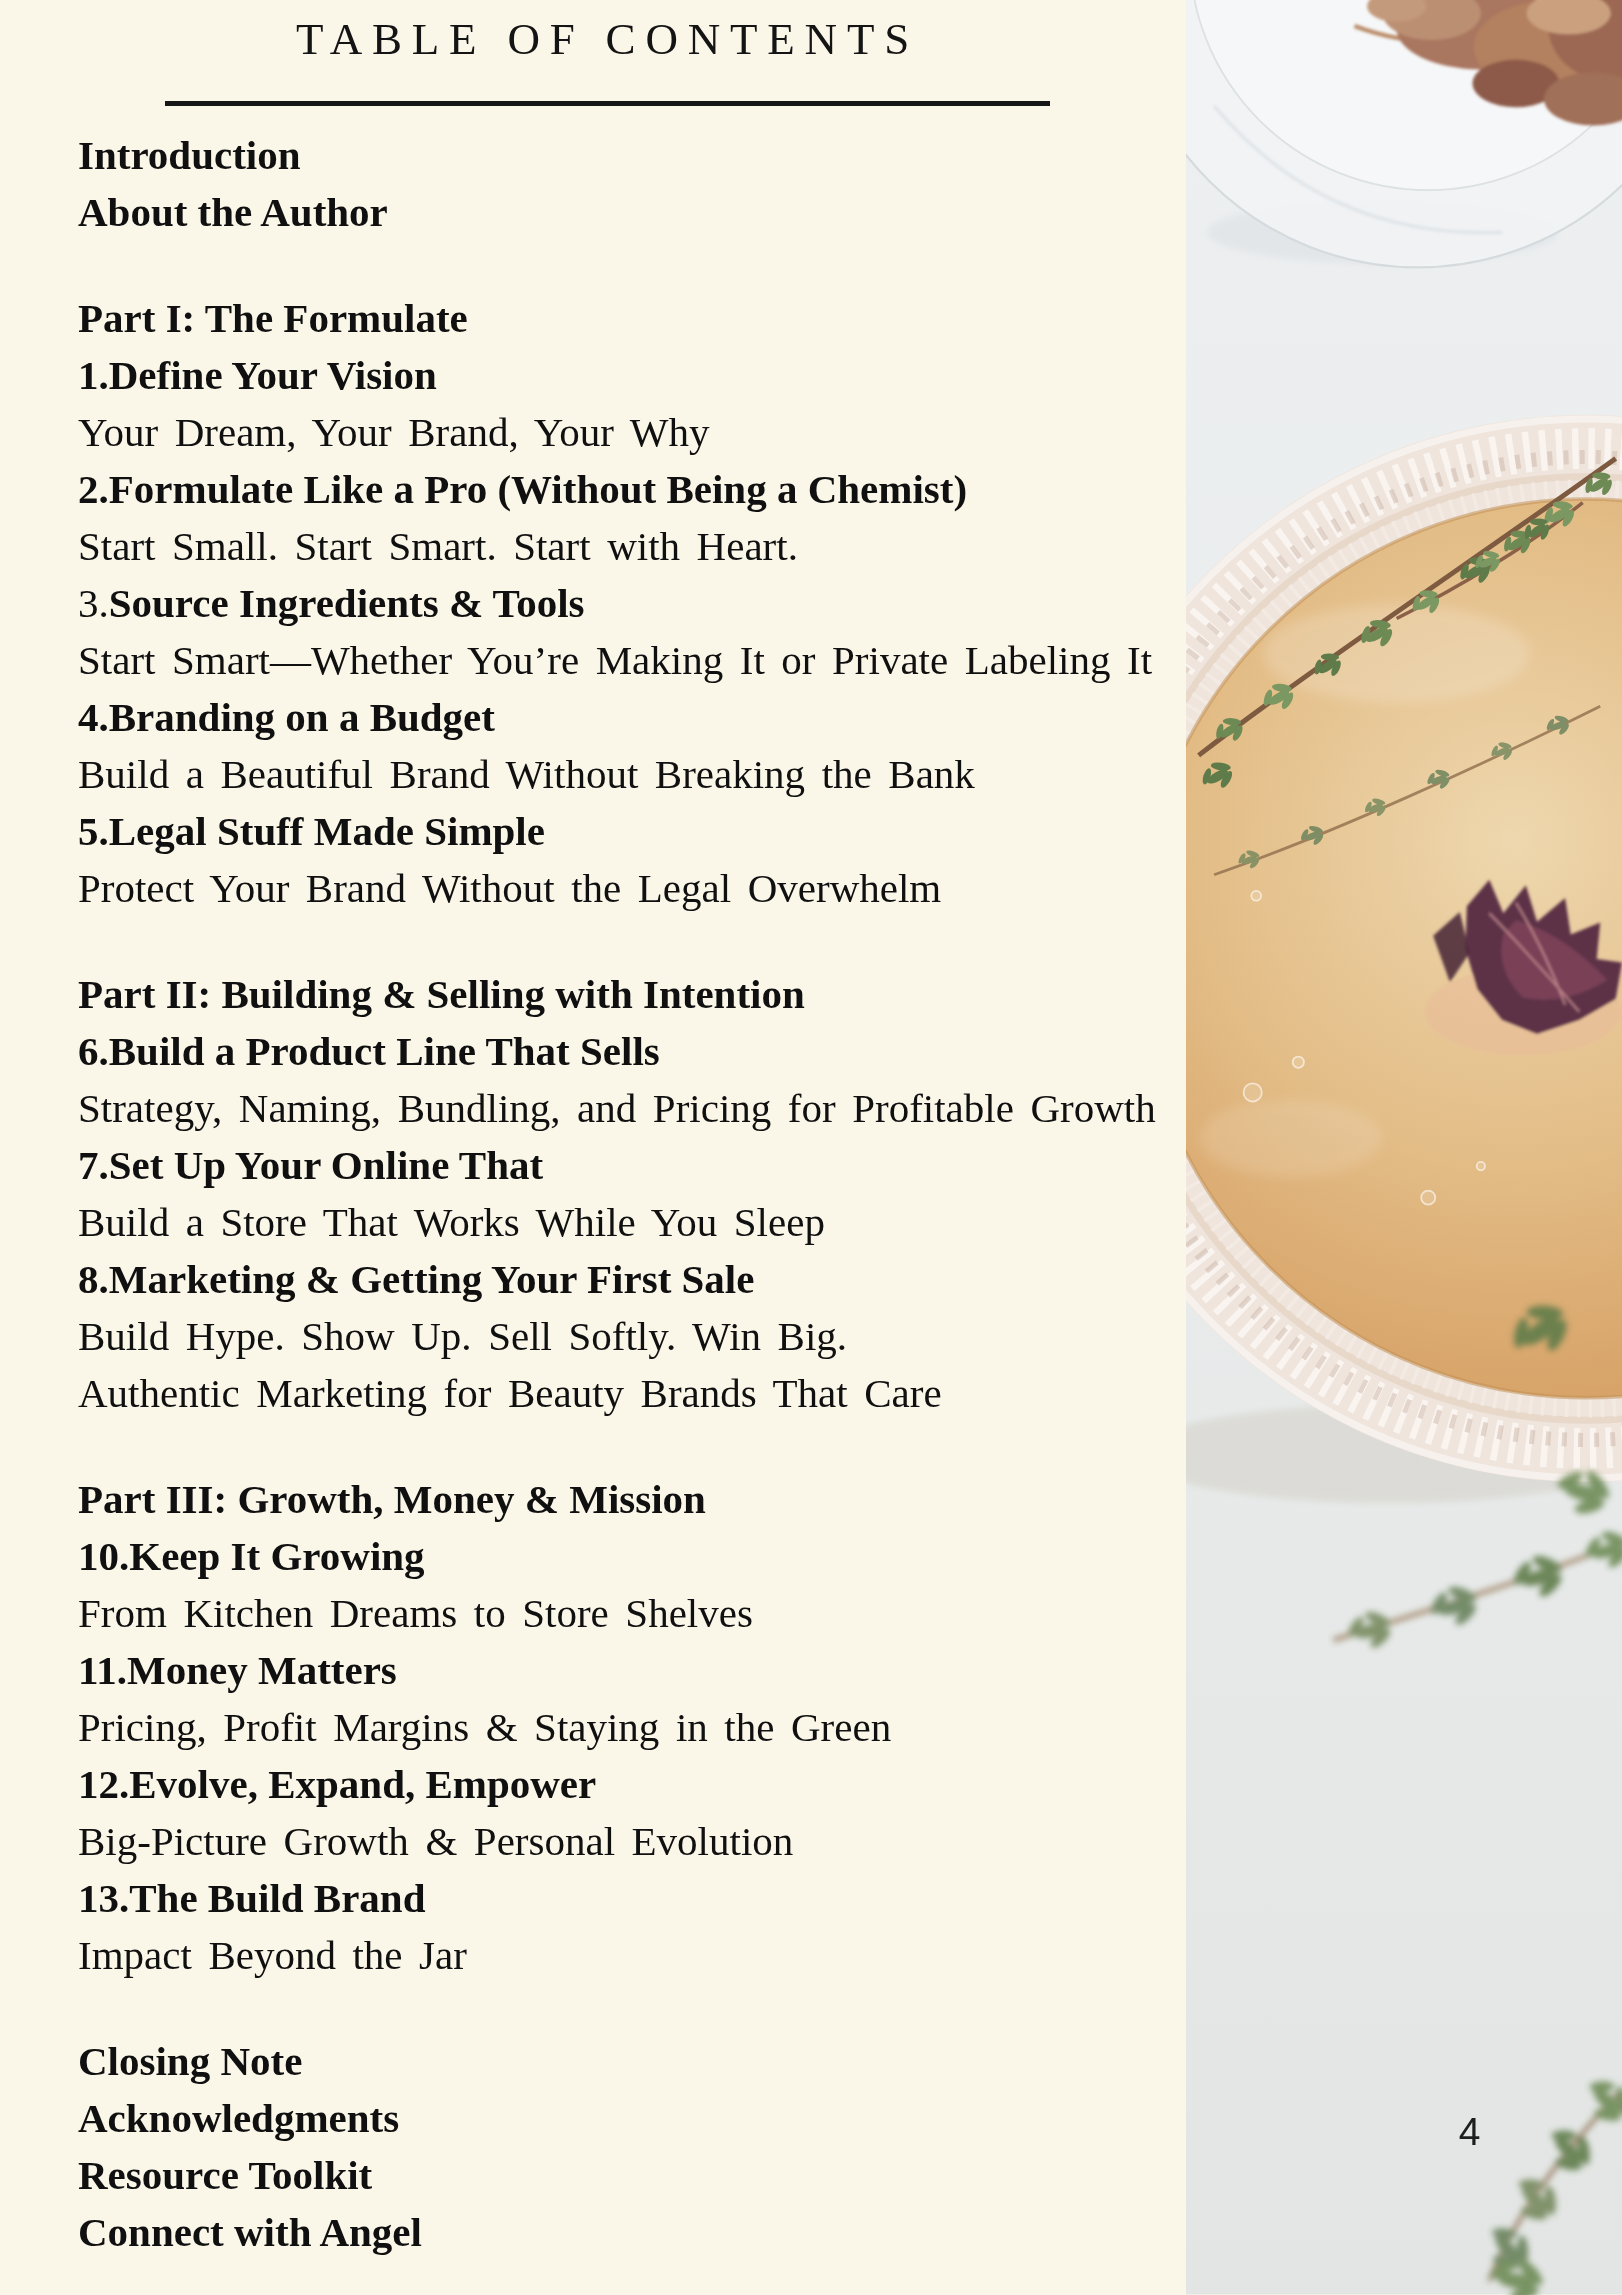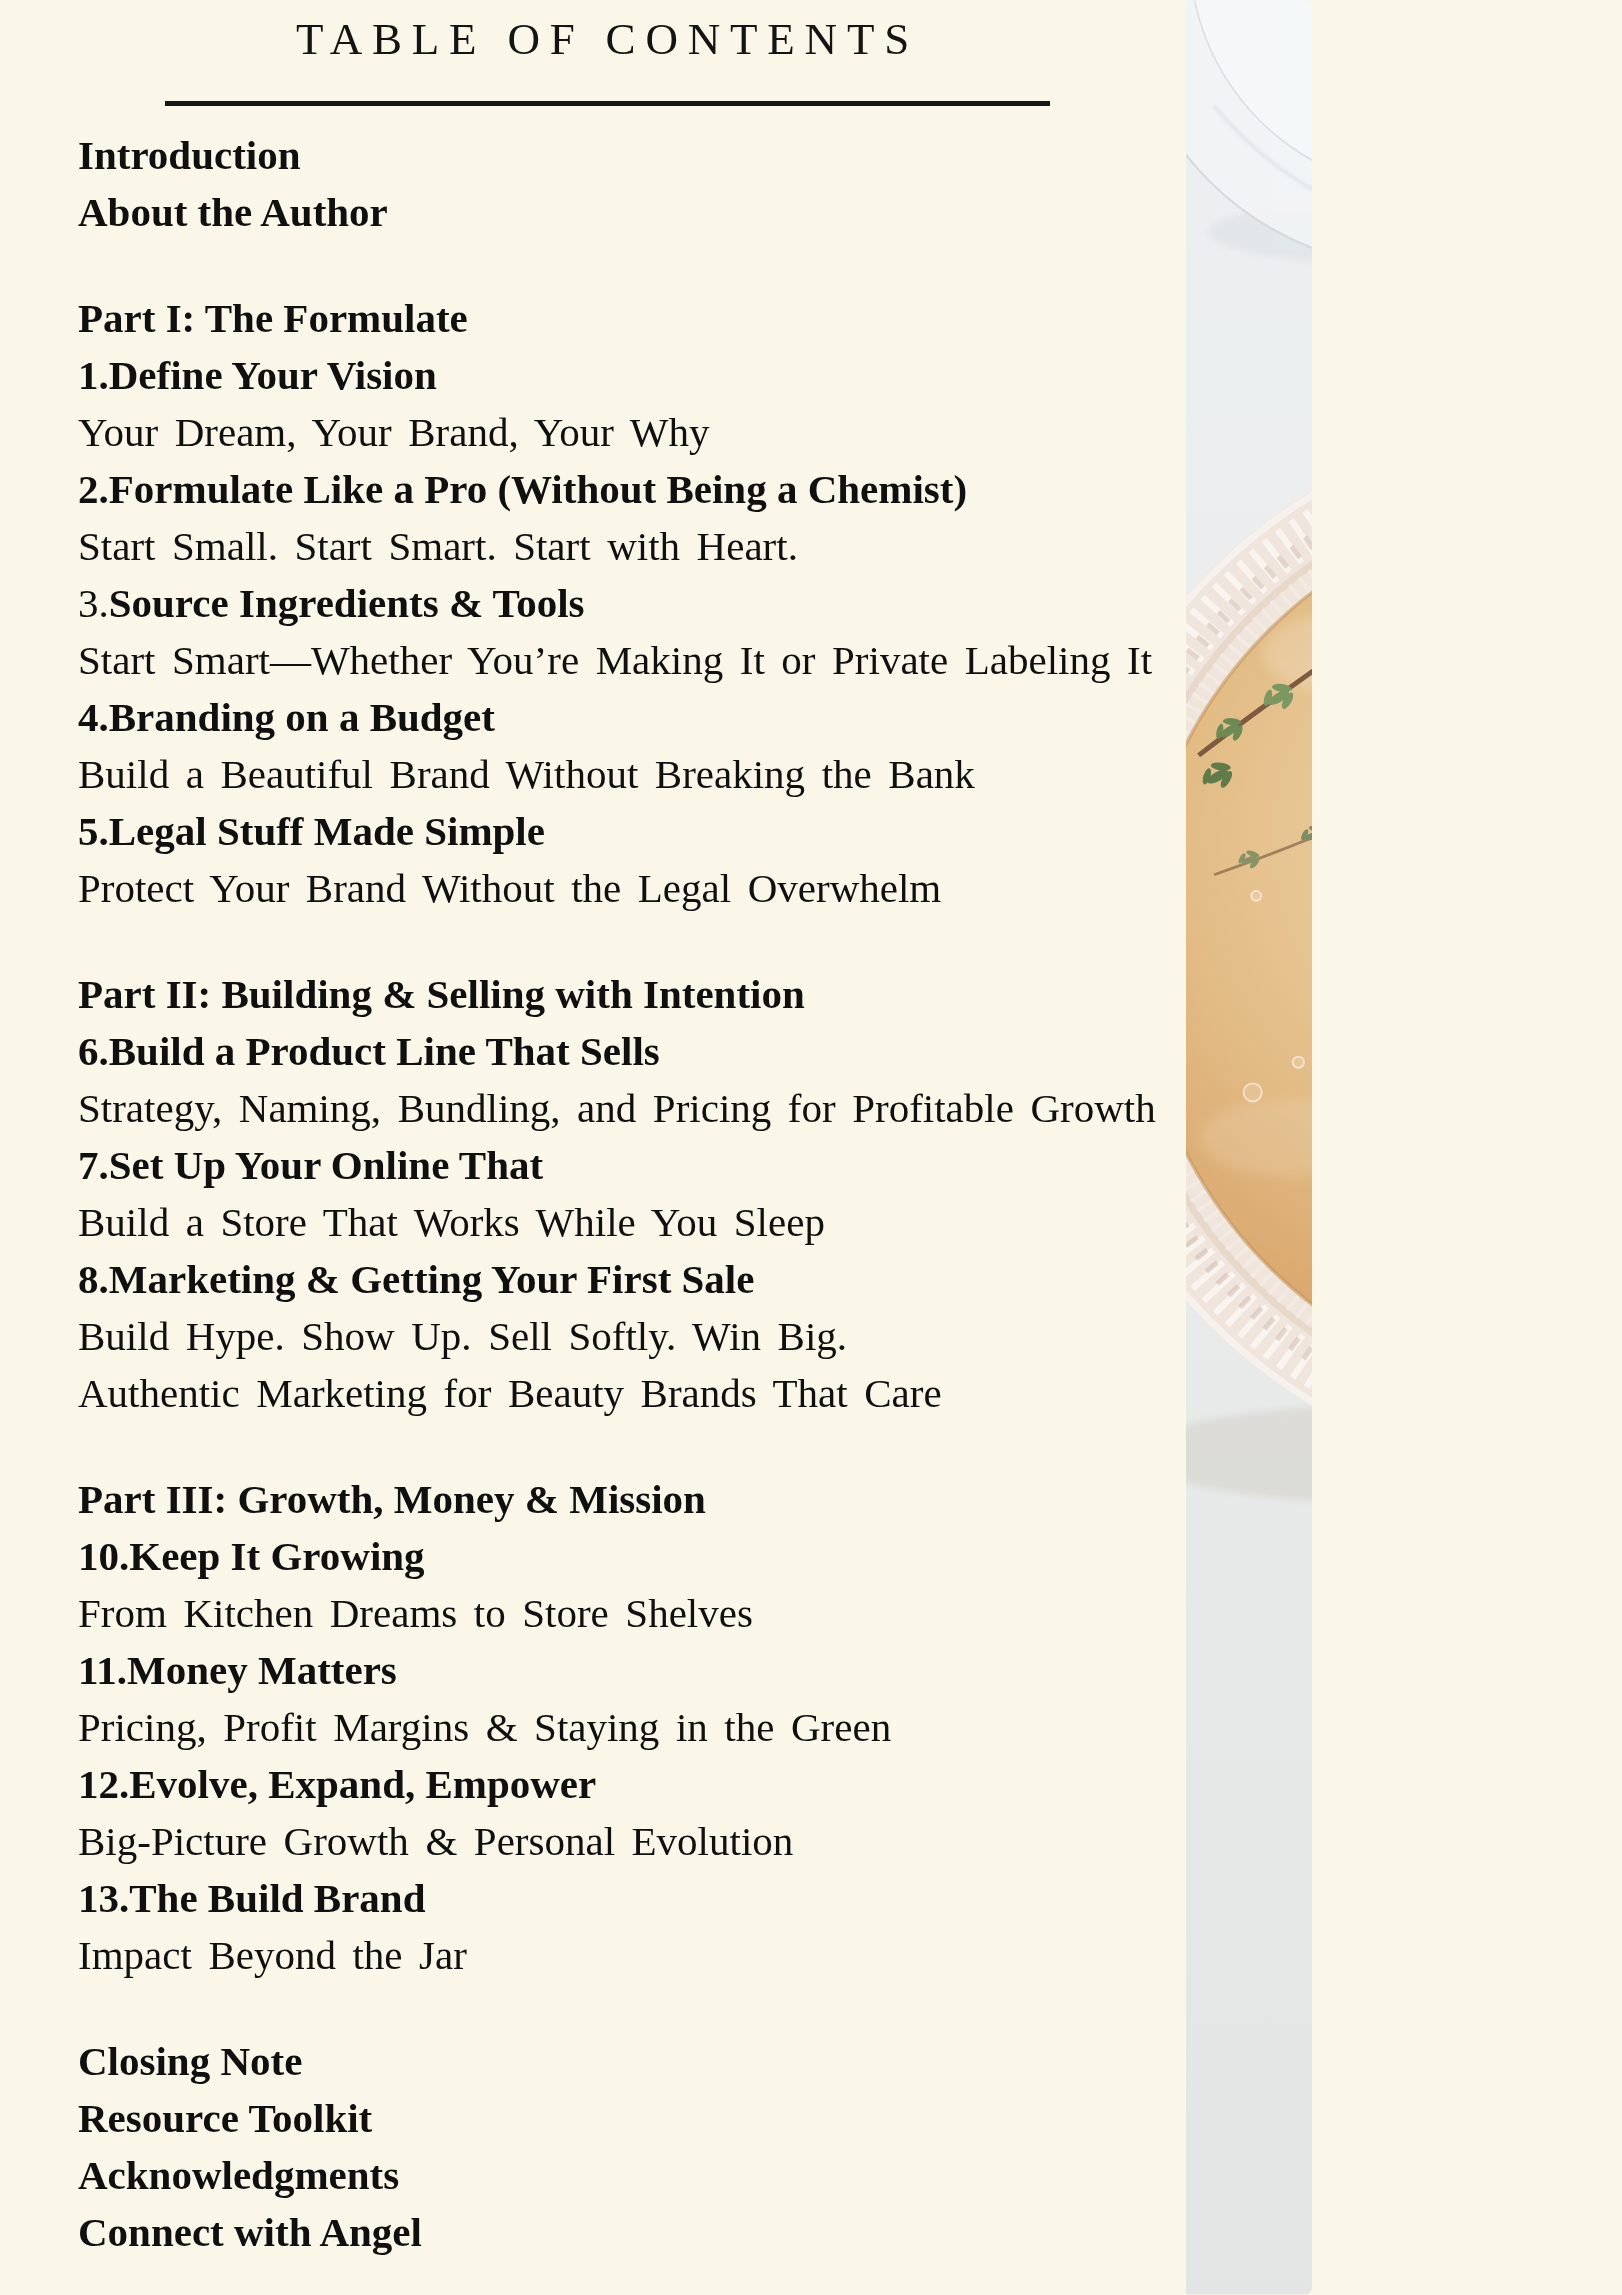--- a/index.html
+++ b/index.html
@@ -1,17 +1,17 @@
 <!DOCTYPE html>
 <html style="font-size:11.2px"><head>
 <meta charset="utf-8">
 <style>
   html,body{margin:0;padding:0;}
   body{width:1622px;height:2295px;background:#faf7e9;font-family:"Liberation Serif","DejaVu Serif",serif;}
-  .page{position:relative;width:1312px;height:2295px;overflow:hidden;background:#faf7e9;border-radius:8px;}
+  .page{position:relative;width:1622px;height:2295px;overflow:hidden;background:#faf7e9;}
 
   
   .left-panel{position:absolute;left:0;top:0;width:1186px;height:2295px;background:#faf7e9;}
   .header{position:absolute;left:165px;top:17px;width:885px;text-align:center;}
   .header h1{margin:0;font-size:45px;line-height:1;font-weight:400;letter-spacing:9.8px;color:#141414;white-space:nowrap;}
   .rule{margin-top:39px;height:4.9px;background:#171717;}
 
   .toc{position:absolute;left:74px;top:125px;width:1082px;color:#101010;}
   .group + .group{margin-top:53px;}
   .line{margin:4px;font-size:41px;line-height:53px;white-space:nowrap;}
@@ -76,22 +76,22 @@
         <p class="line bold"><span class="num">11.</span><span>Money Matters</span></p>
         <p class="line italic">Pricing, Profit Margins &amp; Staying in the Green</p>
         <p class="line bold"><span class="num">12.</span><span>Evolve, Expand, Empower</span></p>
         <p class="line italic">Big-Picture Growth &amp; Personal Evolution</p>
         <p class="line bold"><span class="num">13.</span><span>The Build Brand</span></p>
         <p class="line italic">Impact Beyond the Jar</p>
       </div>
 
       <div class="group">
         <p class="line bold">Closing Note</p>
+        <p class="line bold">Acknowledgments</p>
         <p class="line bold">Resource Toolkit</p>
-        <p class="line bold">Acknowledgments</p>
         <p class="line bold">Connect with Angel</p>
       </div>
 
     </div>
   </section>
 
   <section class="photo-panel">
     <svg viewBox="0 0 621 3267" width="436" height="2295" aria-hidden="true">
       <defs>
         <linearGradient id="bg" x1="0" y1="0" x2="0" y2="1">

